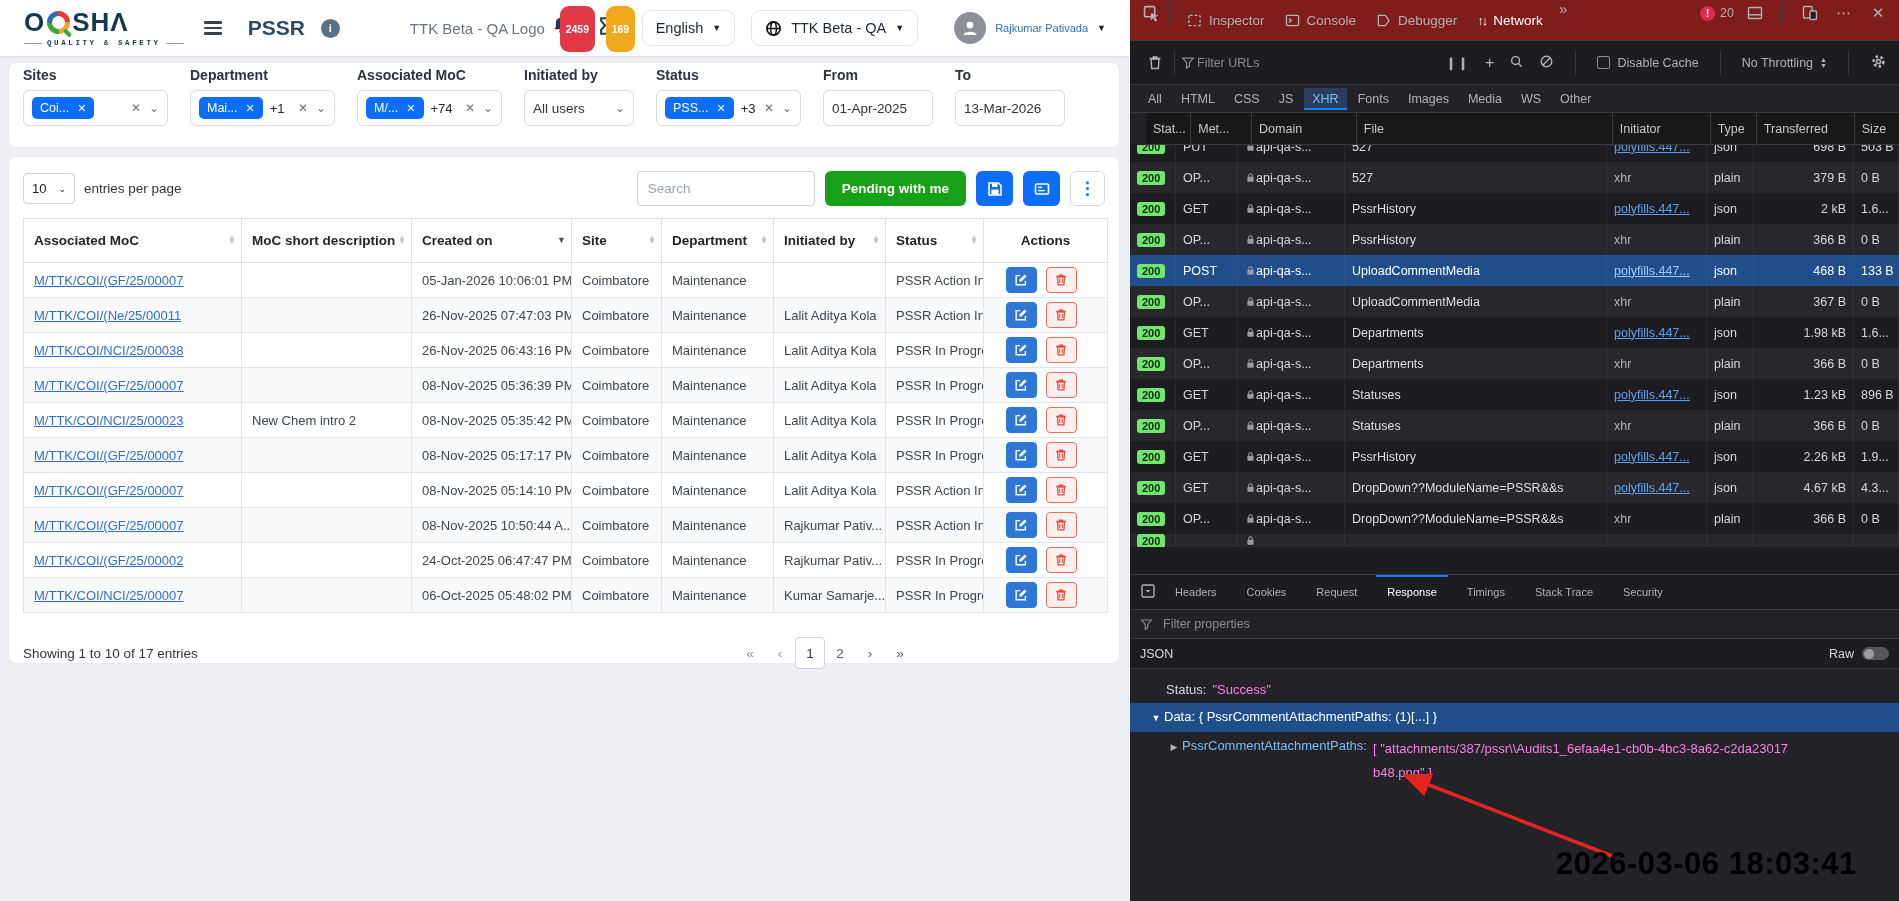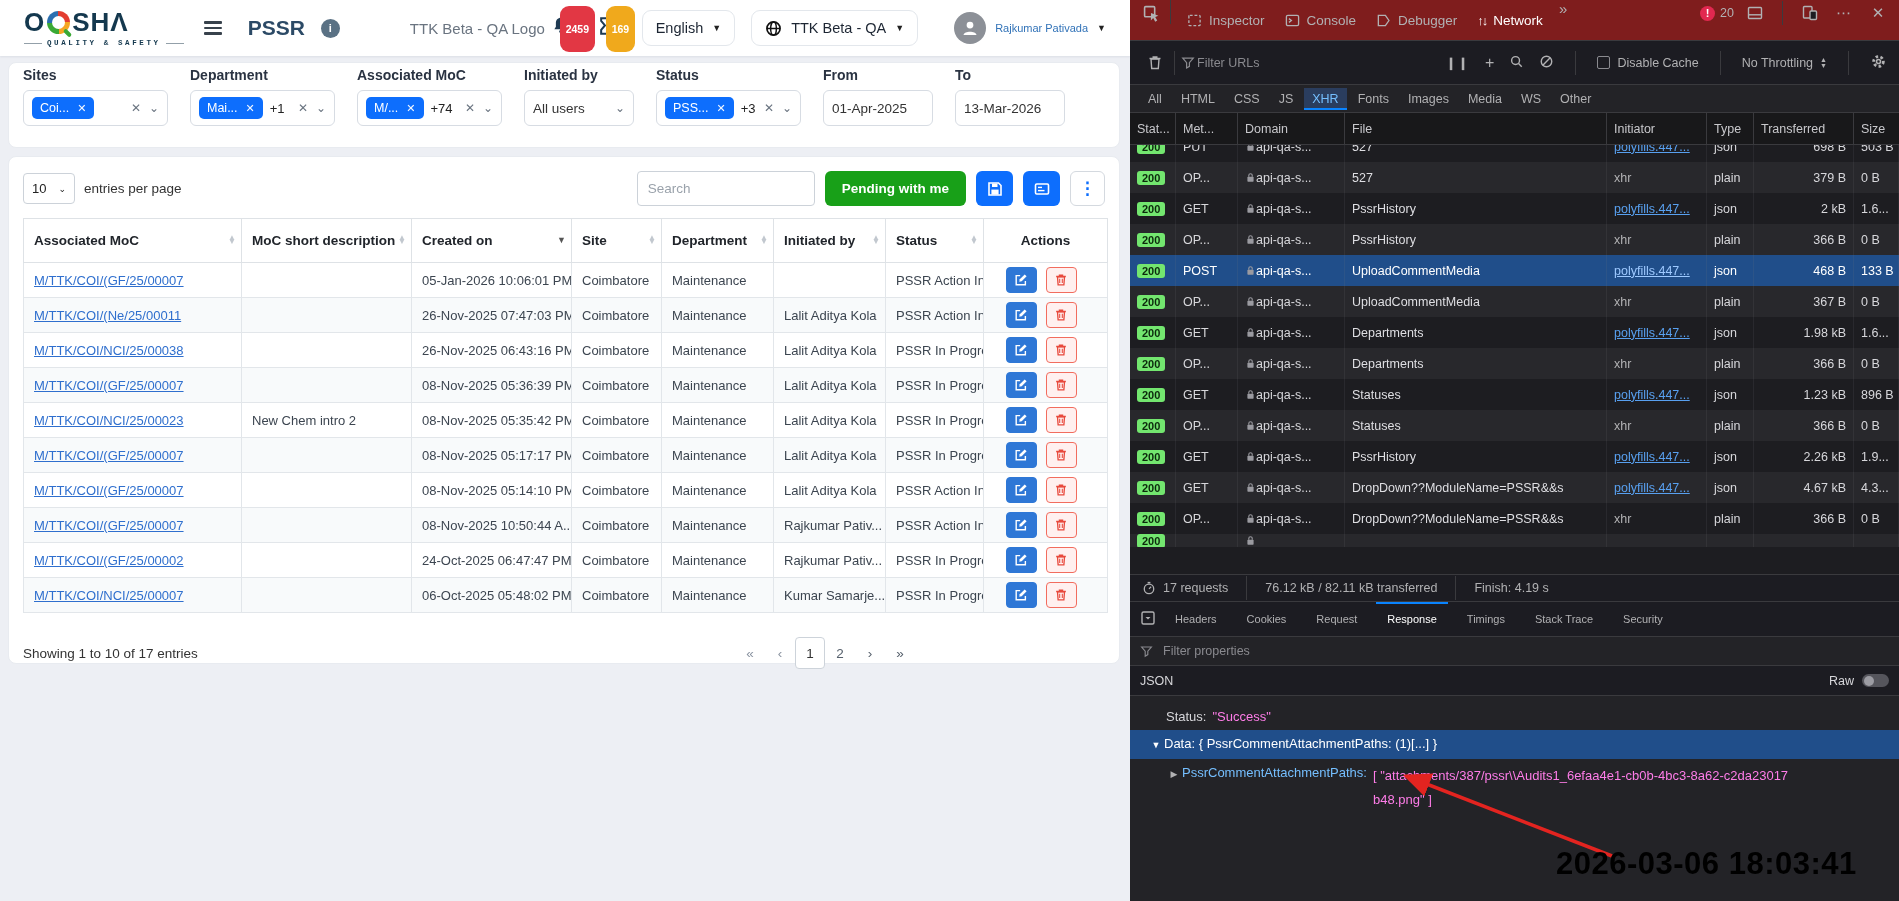--- a/index.html
+++ b/index.html
@@ -115,21 +115,21 @@
   .plusi{font-size:16px;cursor:pointer;}
   .cb{width:13px;height:13px;border:1px solid #8a8a8f;border-radius:2px;flex:none;cursor:pointer;}
   .cache{display:flex;align-items:center;gap:7px;}
   .throttle{display:flex;align-items:center;gap:7px;cursor:pointer;}
   .updown{display:flex;flex-direction:column;font-size:7px;line-height:.75;color:#b1b1b3;}
 
   .dt-typebar{height:28px;display:flex;align-items:center;padding:0 10px;gap:3px;background:#232327;border-bottom:1px solid #3a3a3e;}
   .tf{padding:4px 8px;font-size:12.5px;color:#b1b1b3;cursor:pointer;}
   .tf.active{background:rgba(58,111,197,.35);color:#75bfff;box-shadow:inset 0 -2px 0 #0a84ff;}
 
-  .net-head{height:32px;display:flex;background:#18181a;border-bottom:1px solid #3a3a3e;color:#c8c8cc;}
+  .net-head{height:32px;display:flex;background:#18181a;border-bottom:1px solid #3a3a3e;color:#c8c8cc;margin-left:16px;}
   .nh-cell{display:flex;align-items:center;padding:0 7px;border-right:1px solid #3a3a3e;overflow:hidden;white-space:nowrap;cursor:pointer;}
   .c-stat{width:46px;}.c-met{width:62px;}.c-dom{width:107px;}.c-file{width:262px;}
   .c-init{width:100px;}.c-type{width:47px;}.c-tran{width:100px;}.c-size{width:45px;border-right:none;}
   .net-rows{height:429px;overflow:hidden;background:#1d1d21;}
   .net-row{display:flex;height:31px;background:#1d1d21;cursor:pointer;}
   .net-row:nth-child(even){background:#28282c;}
   .net-row.selected{background:#204e8a;color:#fff;}
   .net-row.cut-top{margin-top:-14px;}
   .net-row.cut-bottom{height:13px;overflow:hidden;}
   .nr-cell{display:flex;align-items:center;padding:0 7px;border-right:1px solid rgba(120,120,130,.14);
@@ -1086,34 +1086,20 @@
           <span class="nr-cell c-file nr-file"></span>
           <span class="nr-cell c-init">
             <i style="font-style:normal"></i>
           </span>
           <span class="nr-cell c-type nr-type"></span>
           <span class="nr-cell c-tran nr-tran"></span>
           <span class="nr-cell c-size nr-size"></span>
         </div>
       </div>
 
-    <div class="dt-status">
-      <span class="seg">
-        <svg width="14" height="14" viewBox="0 0 16 16">
-          <circle cx="8" cy="9" r="5.4" fill="none" stroke="#b1b1b3" stroke-width="1.5"></circle>
-          <rect x="6.4" y="1" width="3.2" height="1.8" fill="#b1b1b3"></rect>
-          <line x1="8" y1="9" x2="10.4" y2="6.6" stroke="#b1b1b3" stroke-width="1.4"></line>
-        </svg>
-        <span>17 requests</span>
-      </span>
-      <span class="sep-v"></span>
-      <span class="seg">76.12 kB / 82.11 kB transferred</span>
-      <span class="sep-v"></span>
-      <span class="seg">Finish: 4.19 s</span>
-    </div>
 
     <div class="dt-dtabs">
       <span class="pane-icon">
         <svg width="16" height="16" viewBox="0 0 16 16">
           <rect x="2" y="2" width="12" height="12" rx="1.5" fill="none" stroke="#b1b1b3" stroke-width="1.4"></rect>
           <path d="M5.5 7l2.5 2.5L10.5 7z" fill="#b1b1b3"></path>
         </svg>
       </span>
       <span class="dtabs-list" style="display:flex;height:100%">
 

